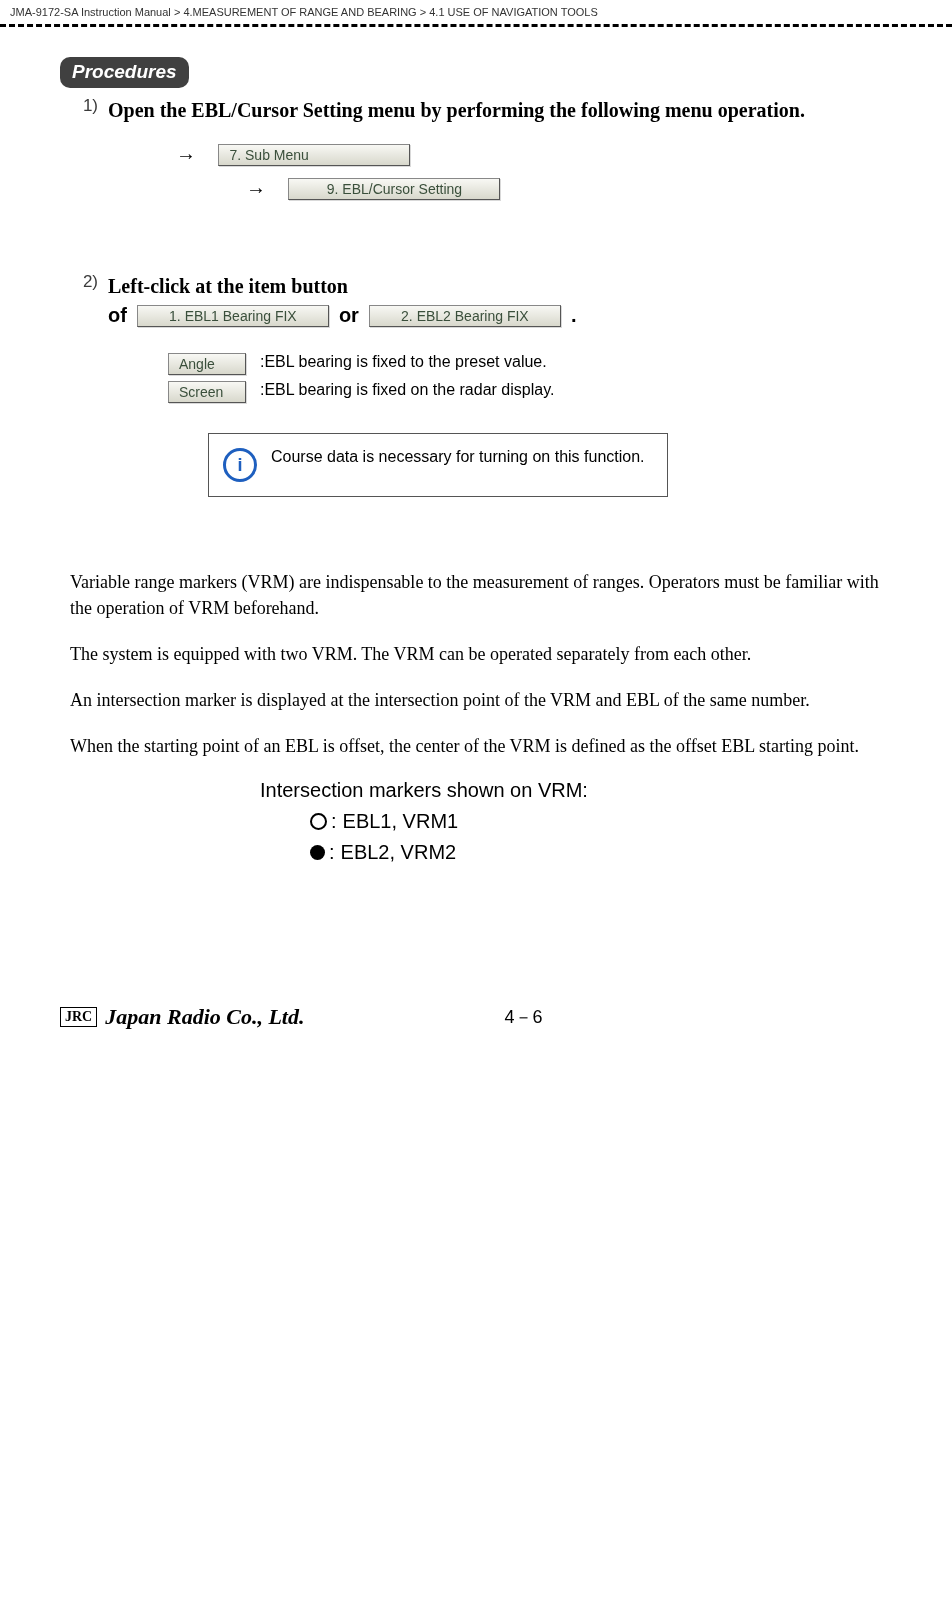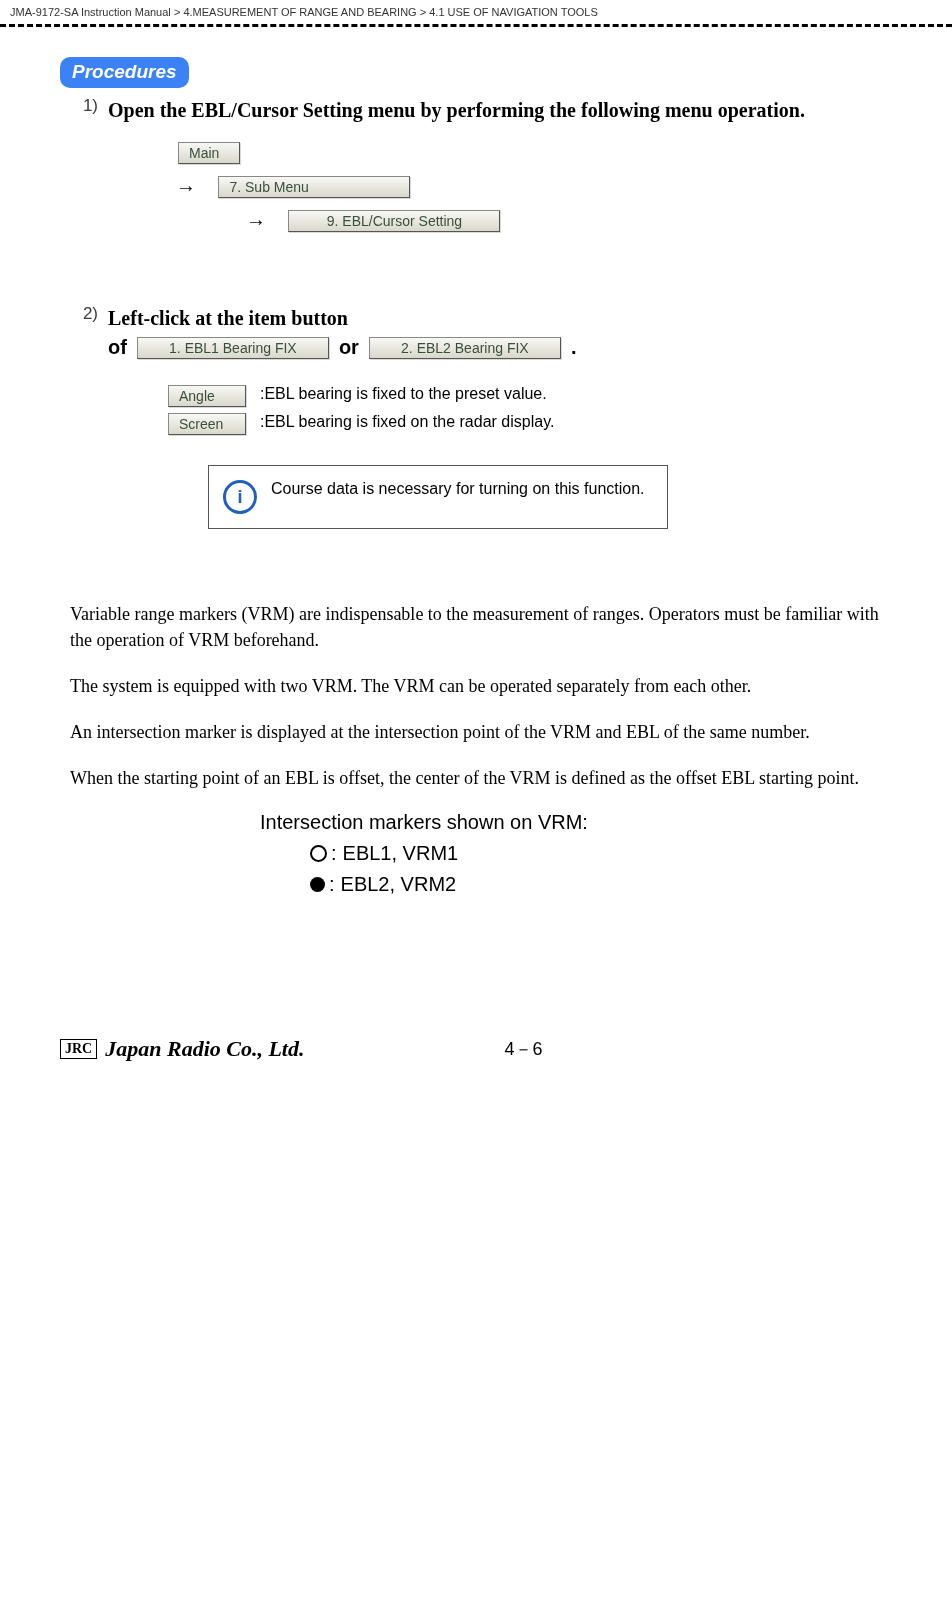--- a/index.html
+++ b/index.html
@@ -20,21 +20,21 @@
     color: #333;
   }
   .dashed-line {
     border: none;
     border-top: 3px dashed #000;
     margin: 4px 0 30px 0;
     height: 0;
   }
   .procedures-badge {
     display: inline-block;
-    background: #3b82f6;
+    background: #404040;
     color: #fff;
     font-weight: bold;
     font-style: italic;
     font-size: 19px;
     padding: 4px 12px 5px 12px;
     border-radius: 10px;
     margin-bottom: 8px;
   }
   .step-row {
     display: flex;
@@ -198,23 +198,20 @@
 <div class="page">
 
   <div class="procedures-badge">Procedures</div>
 
   
   <div class="step-row">
     <div class="step-num">1)</div>
     <div class="step-content">
       <div class="step-heading">Open the EBL/Cursor Setting menu by performing the following menu operation.</div>
       <div class="menu-path">
-        <div class="menu-line">
-          <span class="menu-box">Main</span>
-        </div>
         <div class="menu-line" style="margin-left:-20px;">
           <span class="arrow">→</span>
           <span class="menu-box wide">7. Sub Menu</span>
         </div>
         <div class="menu-line" style="margin-left:50px;">
           <span class="arrow">→</span>
           <span class="menu-box wider" style="text-align:center;">9. EBL/Cursor Setting</span>
         </div>
       </div>
     </div>

